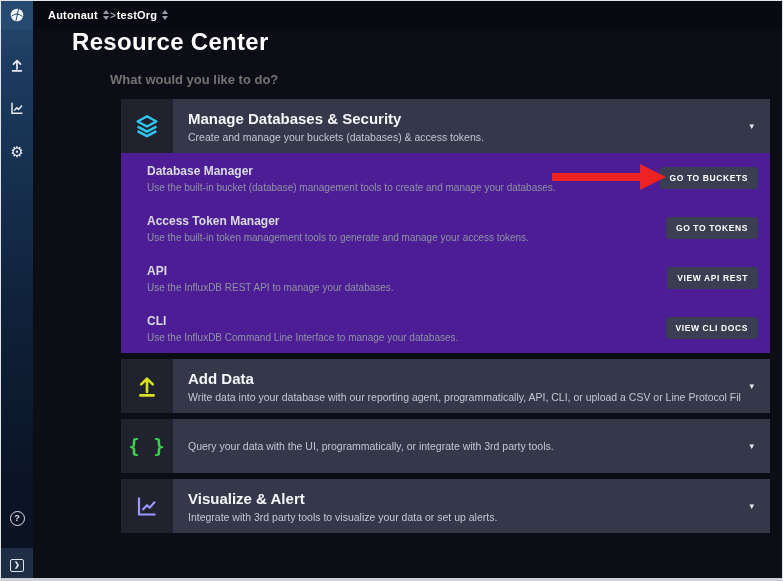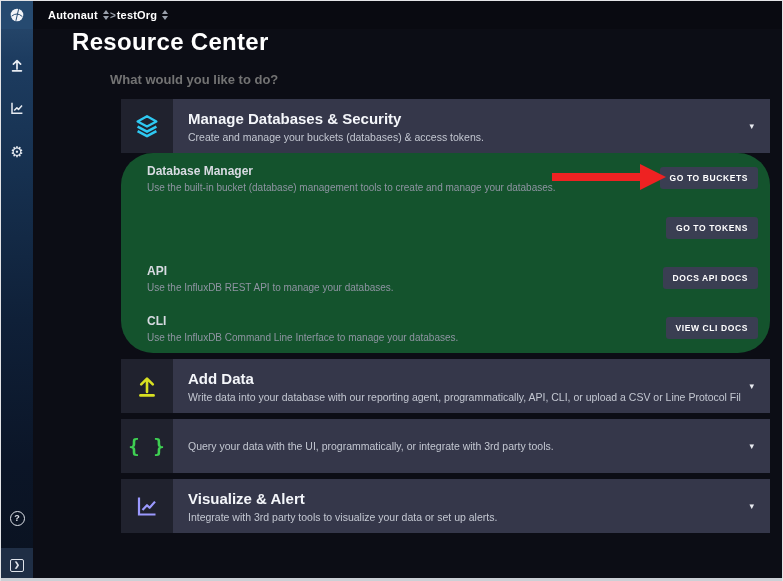--- a/index.html
+++ b/index.html
@@ -84,21 +84,21 @@
   }
   .header-band {
     flex:1; background:#35374a; display:flex; align-items:center;
     padding-left:15px; padding-right:8px; min-width:0;
   }
   .header-text { flex:1; min-width:0; }
   .panel-title { color:#f4f6fa; font-size:15px; font-weight:bold; margin-bottom:4px; white-space:nowrap; }
   .panel-desc  { color:#c3c7d1; font-size:10.5px; white-space:nowrap; overflow:hidden; }
   .caret { color:#e8eaef; font-size:9px; padding:0 8px; flex:0 0 auto; }
 
-  .panel-content { background:#14532d;border-radius:32px; }
+  .panel-content { background:#4c1d95; }
   .content-row { display:flex; align-items:center; height:50px; padding-left:26px; }
   .row-text { min-width:0; }
   .row-title { color:#d8dbe2; font-size:12px; font-weight:bold; margin-bottom:4px; white-space:nowrap; }
   .row-desc  { color:#8f94a2; font-size:10px; white-space:nowrap; overflow:hidden; }
   .row-button {
     margin-left:auto; margin-right:12px; flex:0 0 auto;
     background:#3a3e52; color:#ffffff; border:none; border-radius:3px;
     font-family:"Liberation Sans", sans-serif;
     font-size:8.5px; font-weight:bold; letter-spacing:0.6px;
     height:22px; padding:0 10px; cursor:pointer;
@@ -200,29 +200,33 @@
 
           <div class="content-row">
             <div class="row-text">
               <div class="row-title">Database Manager</div>
               <div class="row-desc">Use the built-in bucket (database) management tools to create and manage your databases.</div>
             </div>
             <button class="row-button">GO TO BUCKETS</button>
           </div>
 
           <div class="content-row">
+            <div class="row-text">
+              <div class="row-title">Access Token Manager</div>
+              <div class="row-desc">Use the built-in token management tools to generate and manage your access tokens.</div>
+            </div>
             <button class="row-button">GO TO TOKENS</button>
           </div>
 
           <div class="content-row">
             <div class="row-text">
               <div class="row-title">API</div>
               <div class="row-desc">Use the InfluxDB REST API to manage your databases.</div>
             </div>
-            <button class="row-button">DOCS API DOCS</button>
+            <button class="row-button">VIEW API REST</button>
           </div>
 
           <div class="content-row">
             <div class="row-text">
               <div class="row-title">CLI</div>
               <div class="row-desc">Use the InfluxDB Command Line Interface to manage your databases.</div>
             </div>
             <button class="row-button">VIEW CLI DOCS</button>
           </div>
 

